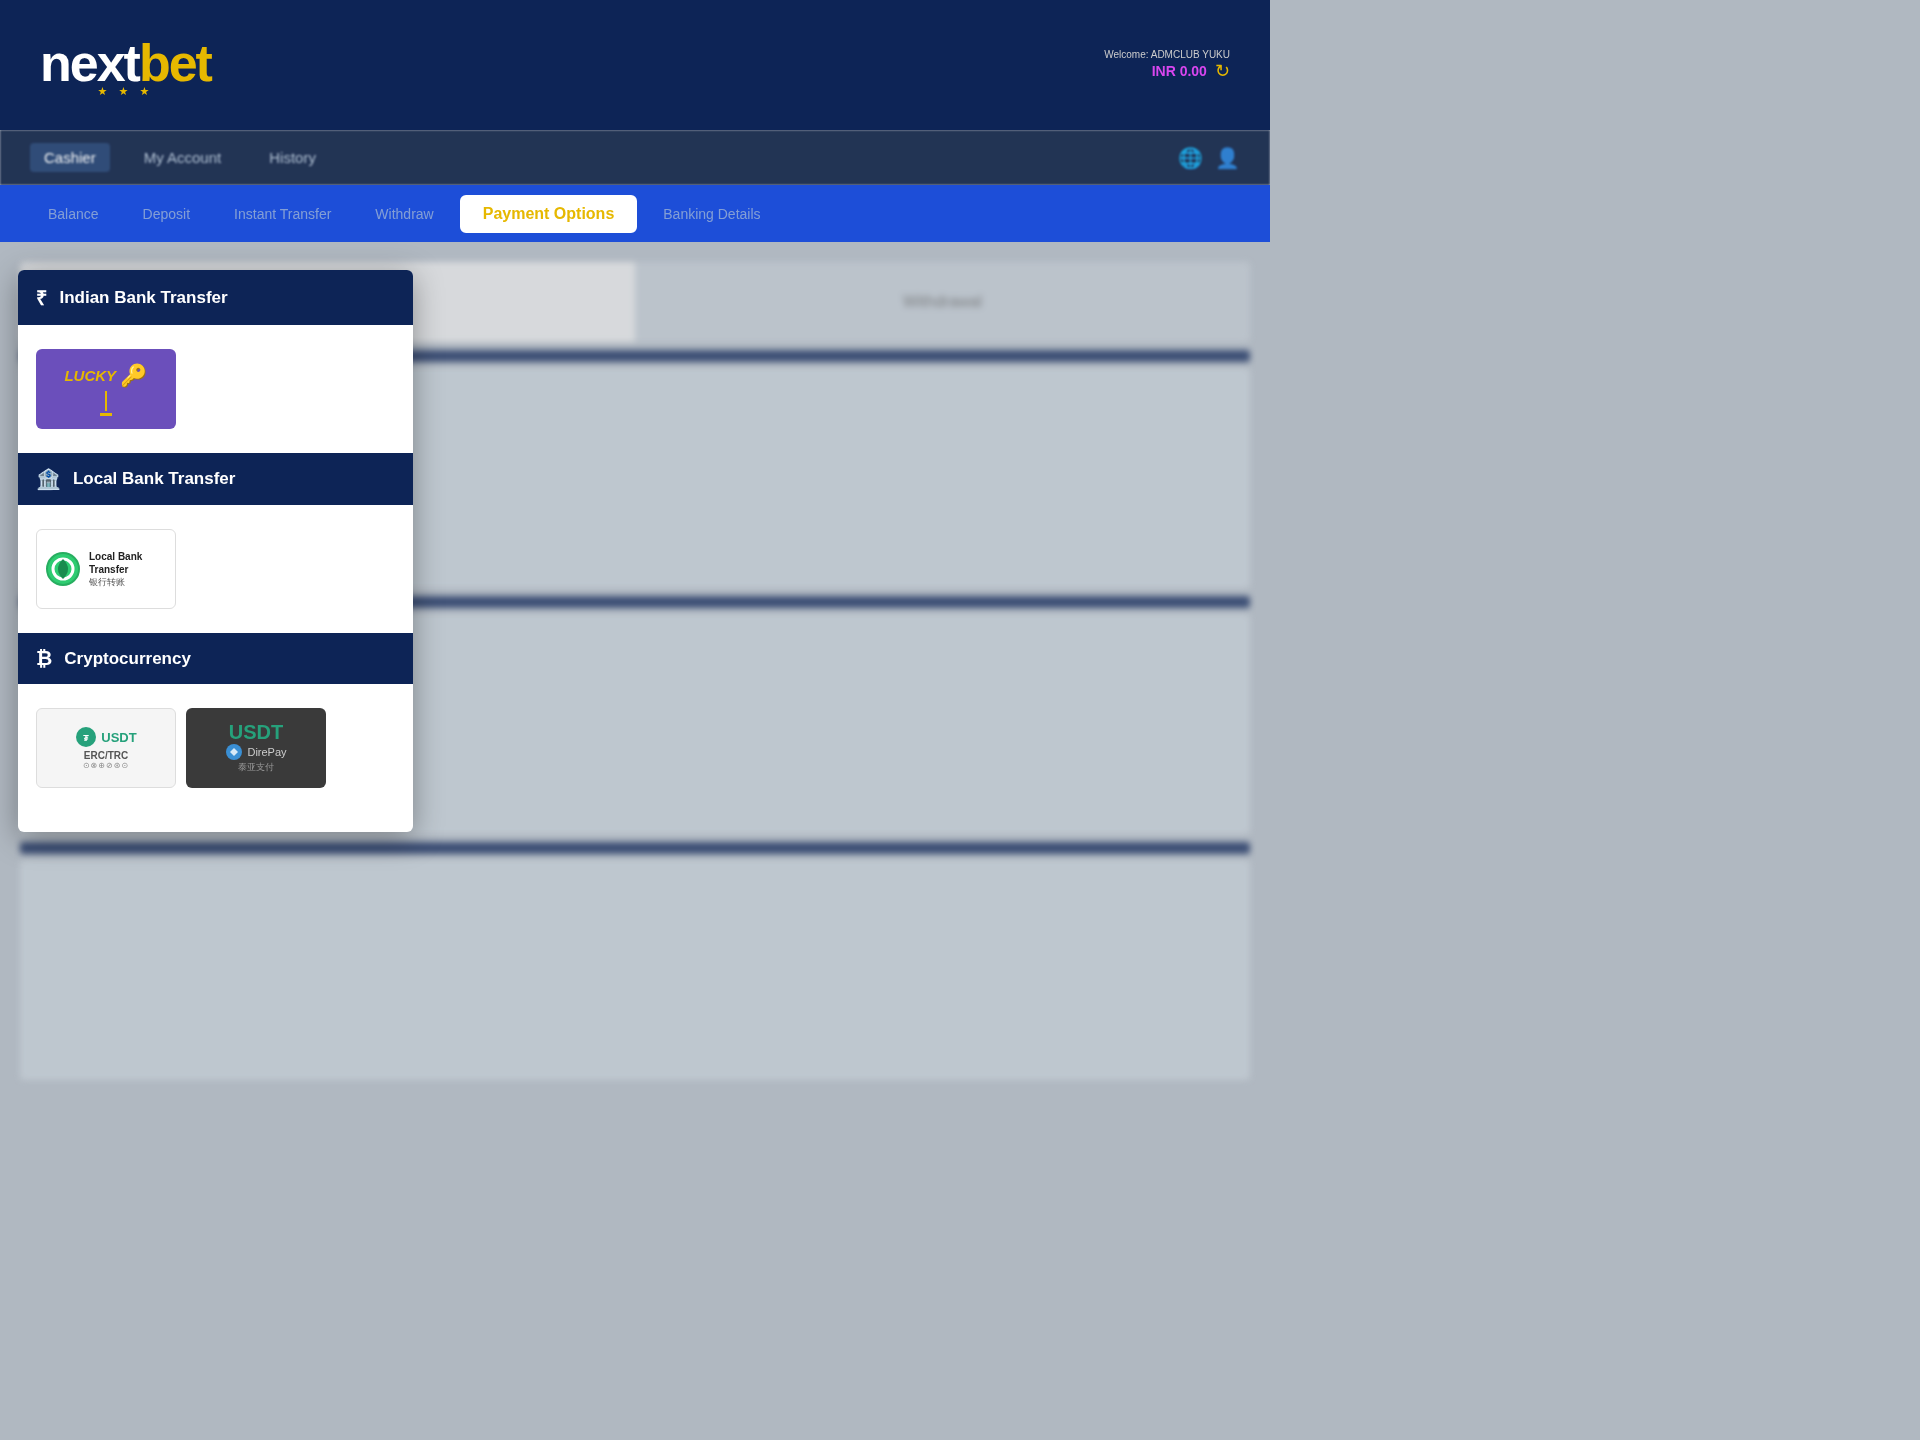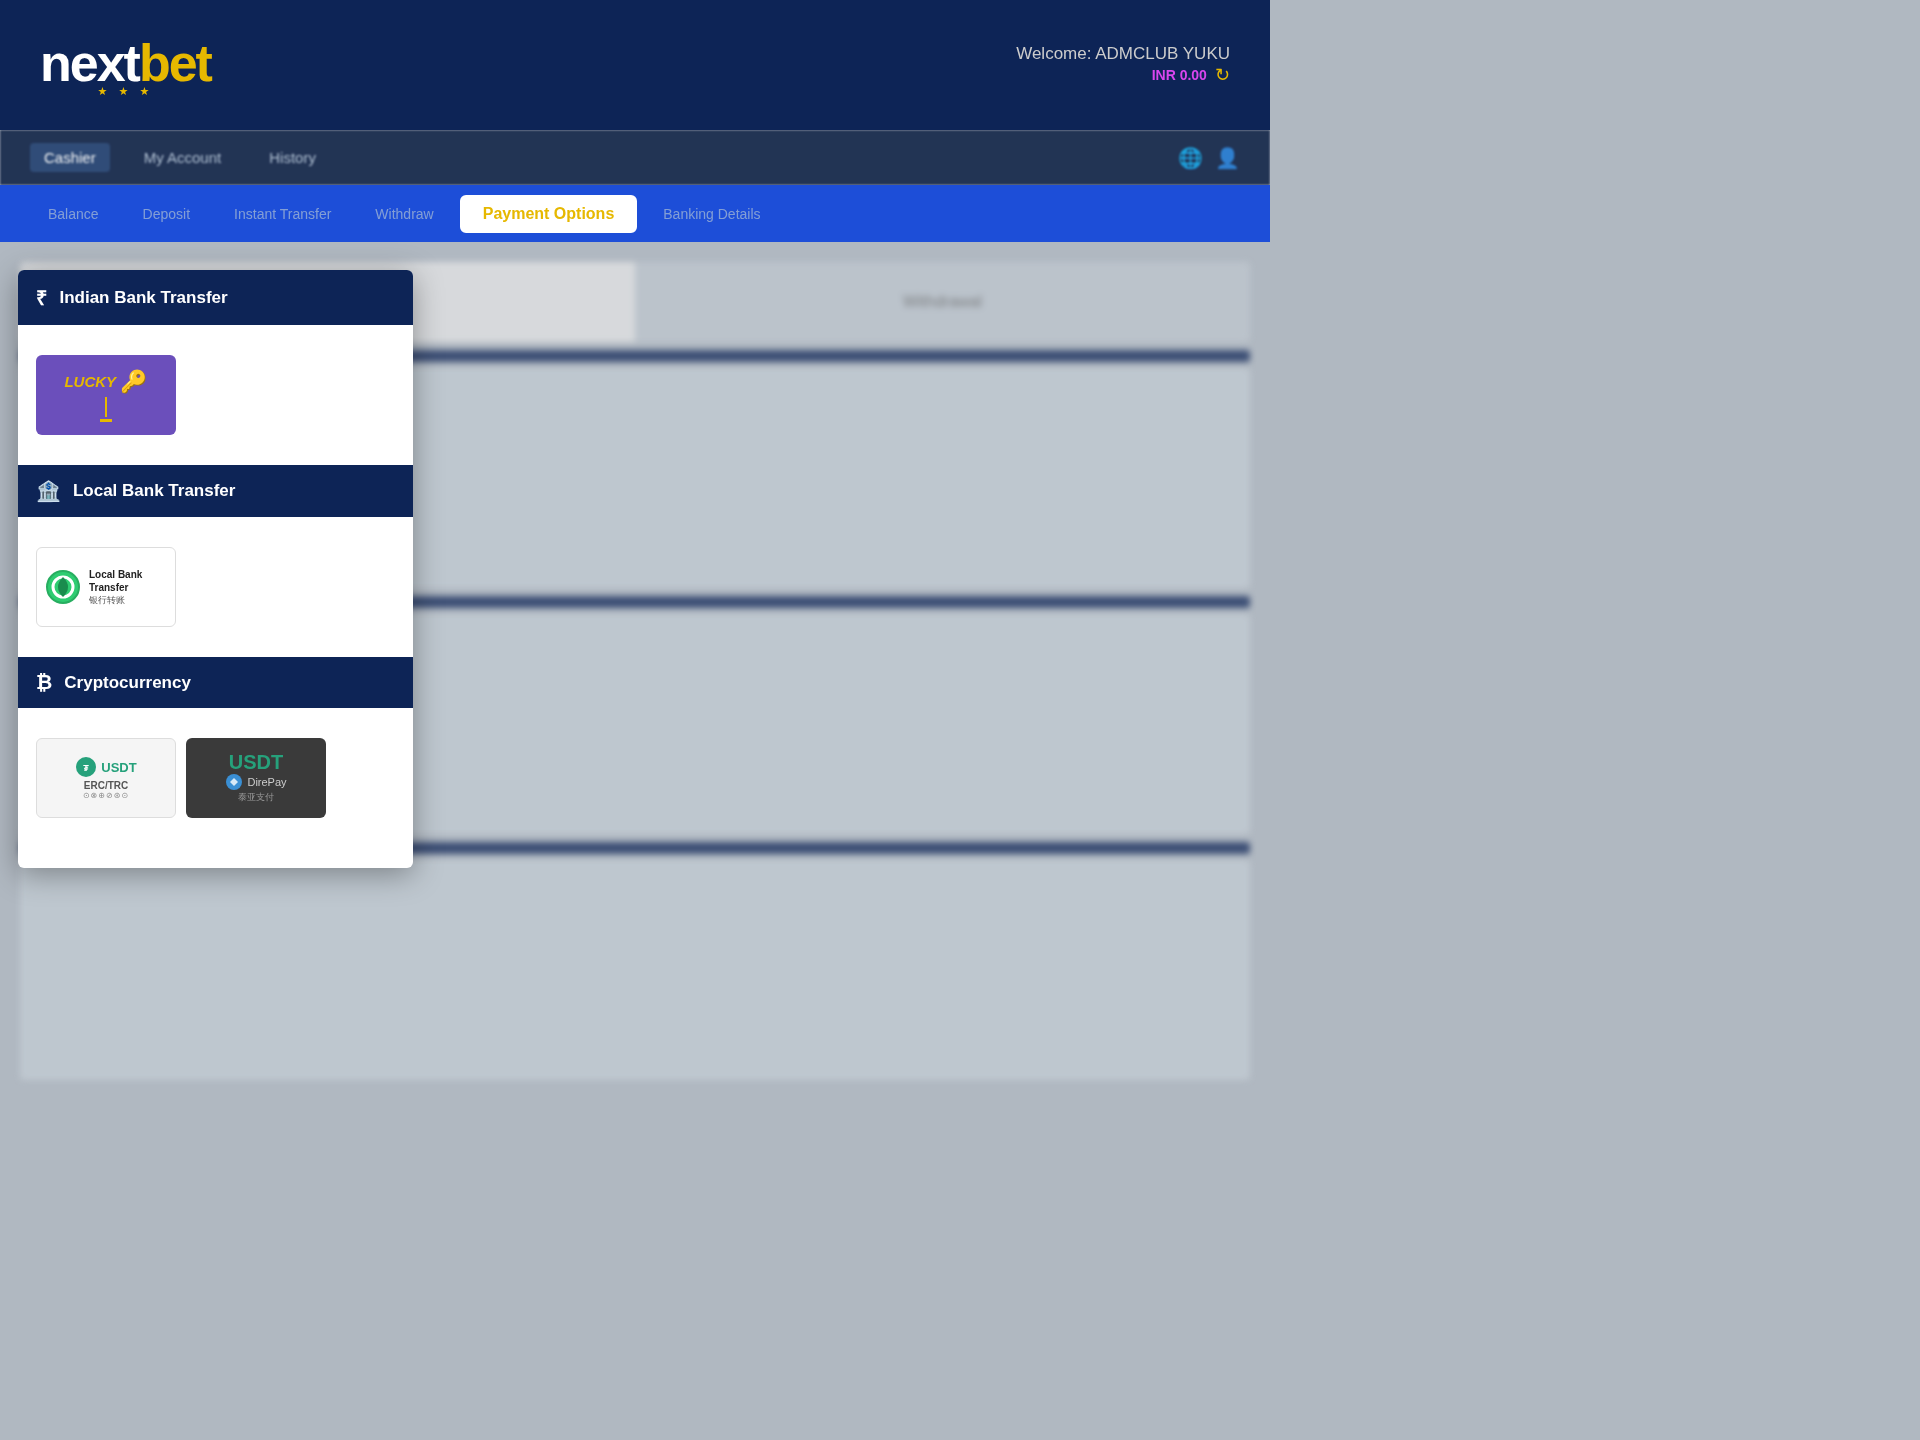--- a/index.html
+++ b/index.html
@@ -39,21 +39,21 @@
       color: #e6b800;
       letter-spacing: 4px;
       margin-top: -8px;
       text-align: center;
     }
     .header-right {
       text-align: right;
     }
     .welcome-text {
       color: #ccc;
-      font-size: 17px;
+      font-size: 10px;
     }
     .balance-row {
       display: flex;
       align-items: center;
       gap: 8px;
       justify-content: flex-end;
     }
     .balance-amount {
       color: #d946ef;
       font-size: 14px;
@@ -215,21 +215,21 @@
       display: flex;
       align-items: center;
       gap: 12px;
     }
     .section-icon {
       font-size: 20px;
     }
 
     
     .payment-items {
-      padding: 30px 18px;
+      padding: 24px 18px;
       display: flex;
       flex-wrap: wrap;
       gap: 10px;
     }
 
     .payment-card {
       border: 1.5px solid #ddd;
       border-radius: 6px;
       width: 140px;
       height: 80px;

